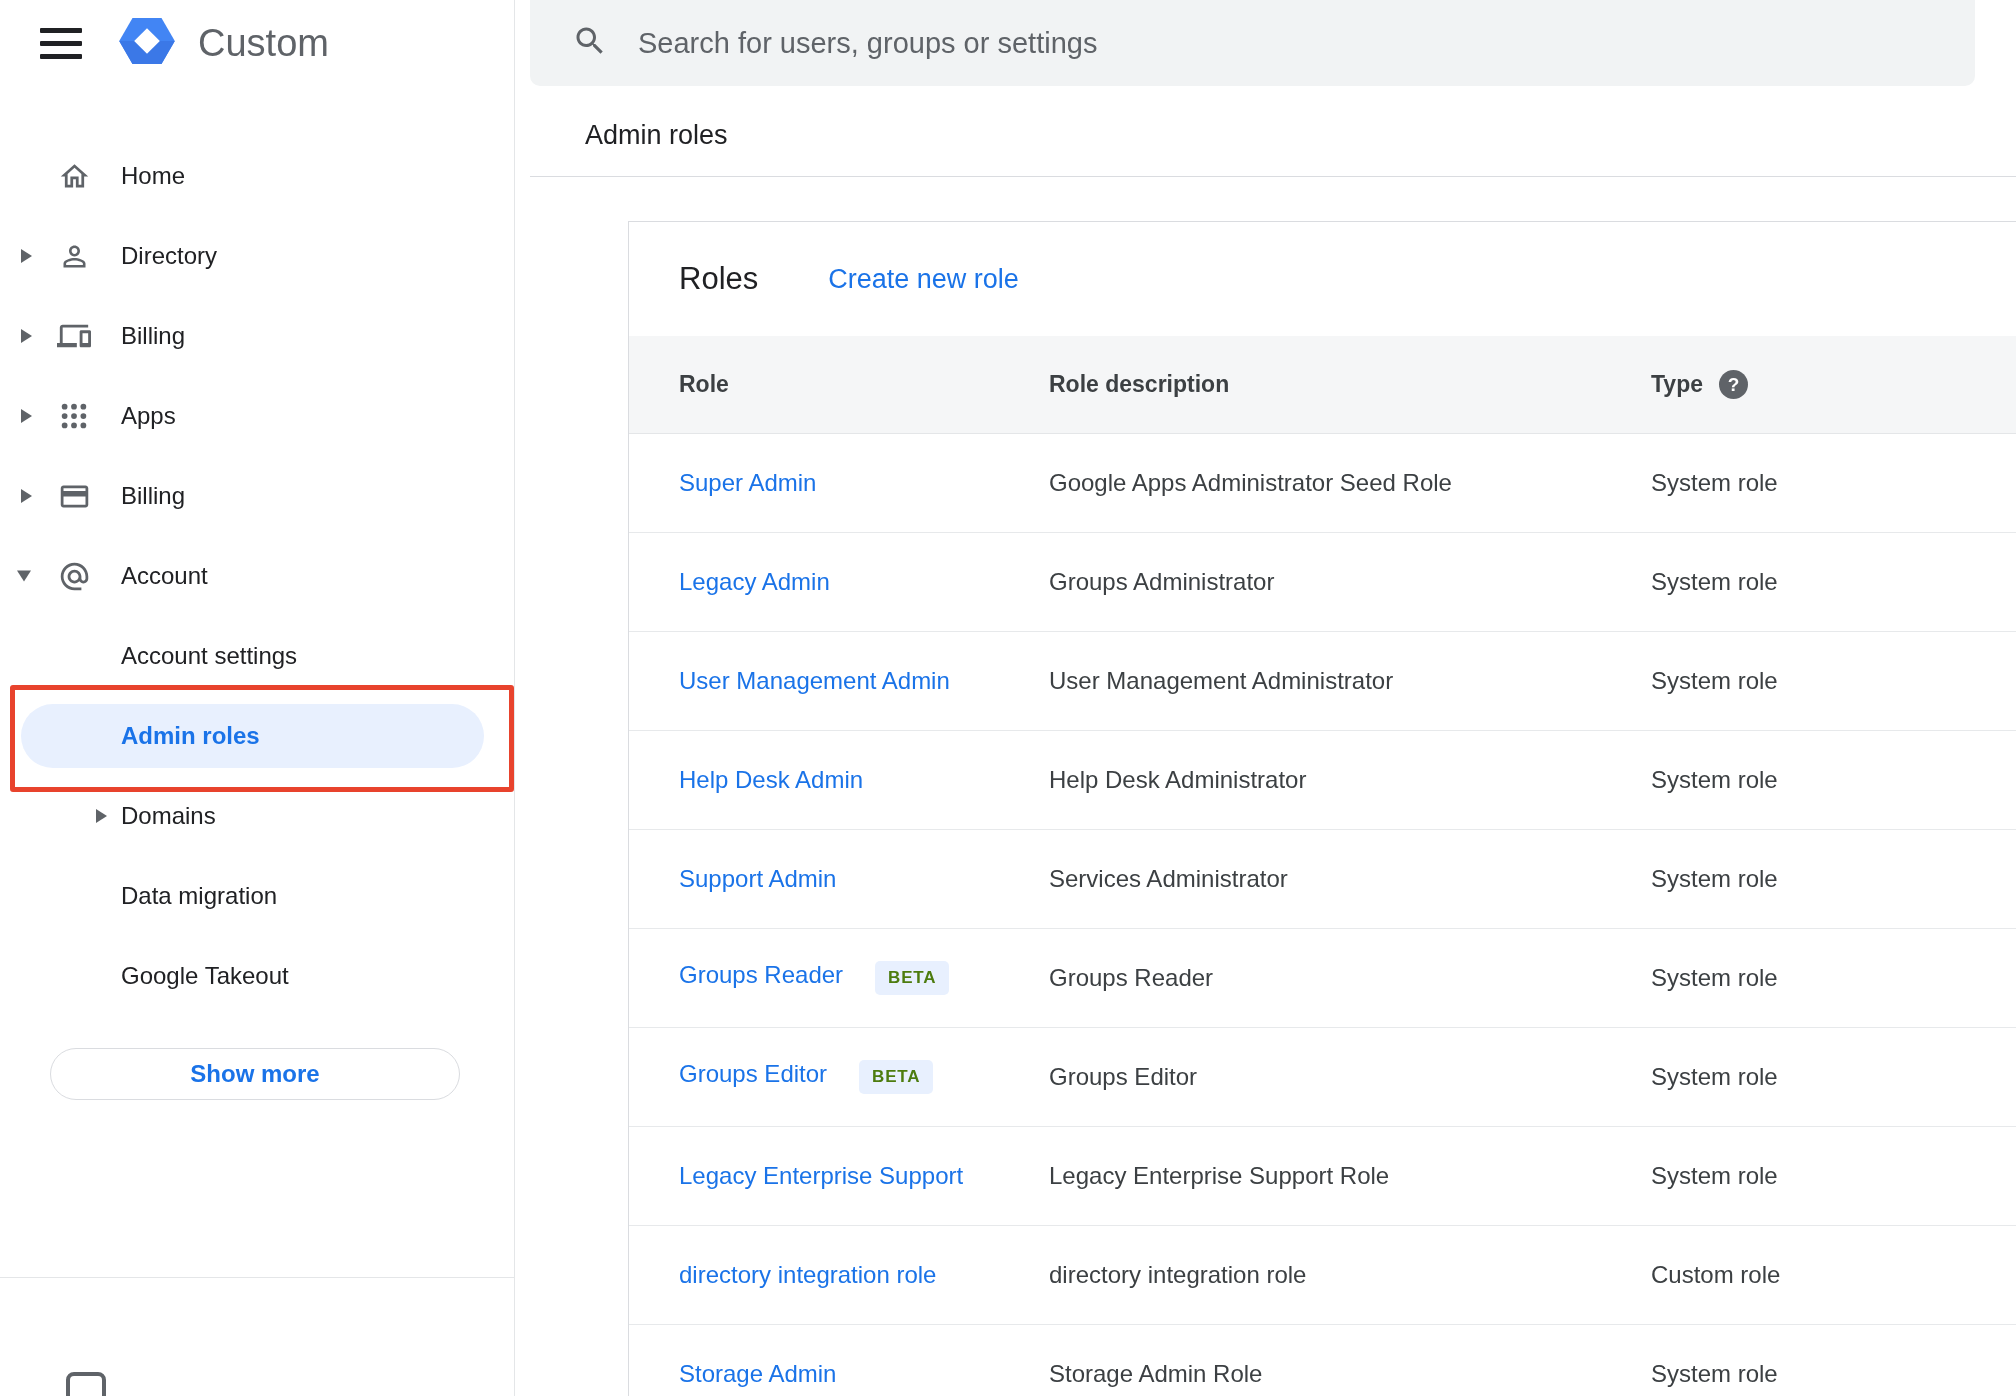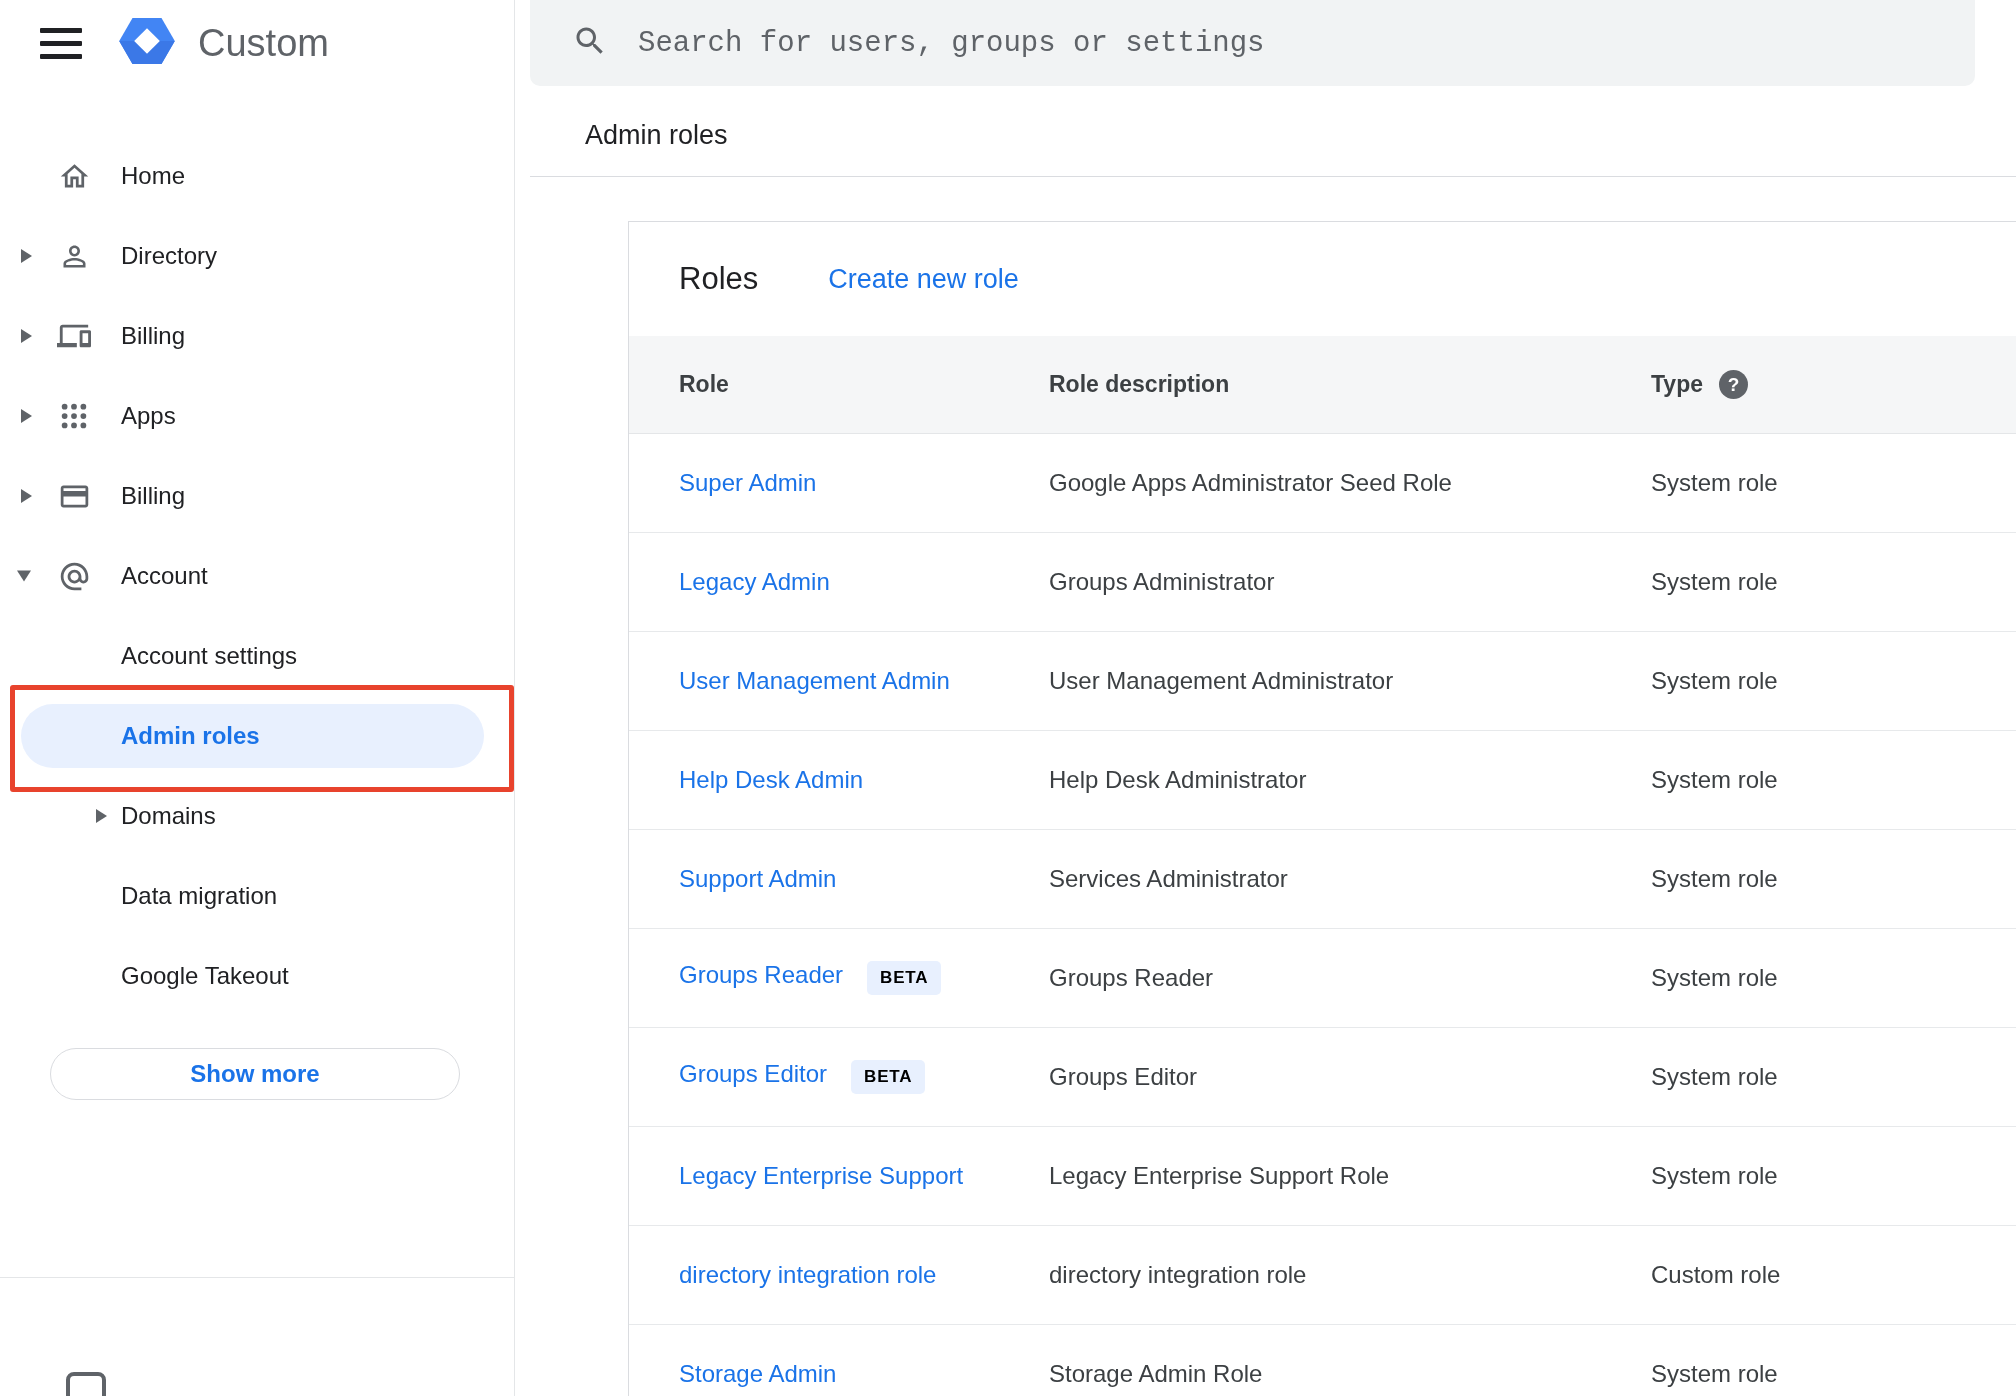--- a/index.html
+++ b/index.html
@@ -34,38 +34,38 @@
   .cutoff-icon{position:absolute;top:1372px;left:66px;width:40px;height:46px;border:4px solid #5f6368;border-radius:8px;box-sizing:border-box;}
   
   .annotation-box{position:absolute;left:10px;top:685px;width:504px;height:107px;box-sizing:border-box;
     border:5px solid #e8432d;border-radius:3px;z-index:20;pointer-events:none;}
   
   .main{position:absolute;left:515px;top:0;right:0;bottom:0;}
   .search-bar{position:absolute;left:15px;top:0;width:1445px;height:86px;background:#f1f3f4;
     border-radius:0 0 10px 10px;display:flex;align-items:center;padding-left:42px;box-sizing:border-box;}
   .search-bar svg{fill:#5f6368;flex:none;}
   .search-input{border:none;background:transparent;outline:none;flex:1;margin-left:28px;
-    font-size:29px;color:#6d28d9;font-family:Liberation Mono, monospace;}
+    font-size:29px;color:#6d28d9;font-family:Liberation Sans, sans-serif;}
   .search-input::placeholder{color:#5f6368;opacity:1;}
   .breadcrumb{position:absolute;left:70px;top:120px;font-size:27px;color:#202124;}
   .breadcrumb-divider{position:absolute;left:15px;right:0;top:176px;height:1px;background:#dadce0;}
   .roles-card{position:absolute;left:113px;right:0;top:221px;background:#fff;
     border-left:1px solid #dadce0;border-top:1px solid #dadce0;}
   .card-header{height:114px;display:flex;align-items:center;padding-left:50px;}
   .card-title{margin:0;font-size:31px;font-weight:500;color:#202124;}
   .create-link{margin-left:70px;font-size:27px;color:#1a73e8;text-decoration:none;cursor:pointer;}
   .table-header,.table-row{display:grid;grid-template-columns:370px 602px 1fr;padding-left:50px;align-items:center;}
   .table-header{height:97px;background:#f5f6f7;font-size:23px;font-weight:bold;color:#3c4043;border-bottom:1px solid #e4e6e8;}
   .type-header{display:flex;align-items:center;gap:16px;}
   .help-icon{width:29px;height:29px;border-radius:50%;background:#5f6368;color:#fff;font-size:19px;font-weight:bold;
     display:flex;align-items:center;justify-content:center;cursor:pointer;}
   .table-row{height:98px;border-bottom:1px solid #e7e9eb;font-size:24px;color:#3c4043;}
   .role-cell{display:flex;}
   .role-link{color:#1a73e8;text-decoration:none;cursor:pointer;white-space:nowrap;}
-  .beta-badge{margin-left:24px;background:#e8f0fe;color:#000000;font-size:17px;font-weight:bold;
+  .beta-badge{margin-left:32px;background:#e8f0fe;color:#4d7c0f;font-size:17px;font-weight:bold;
     letter-spacing:0.8px;padding:7px 13px;border-radius:5px;}
 </style>
 </head>
 <body>
 
 <aside class="sidebar">
 
   <div class="sidebar-header">
     <button class="hamburger" aria-label="menu">
       <span></span>

